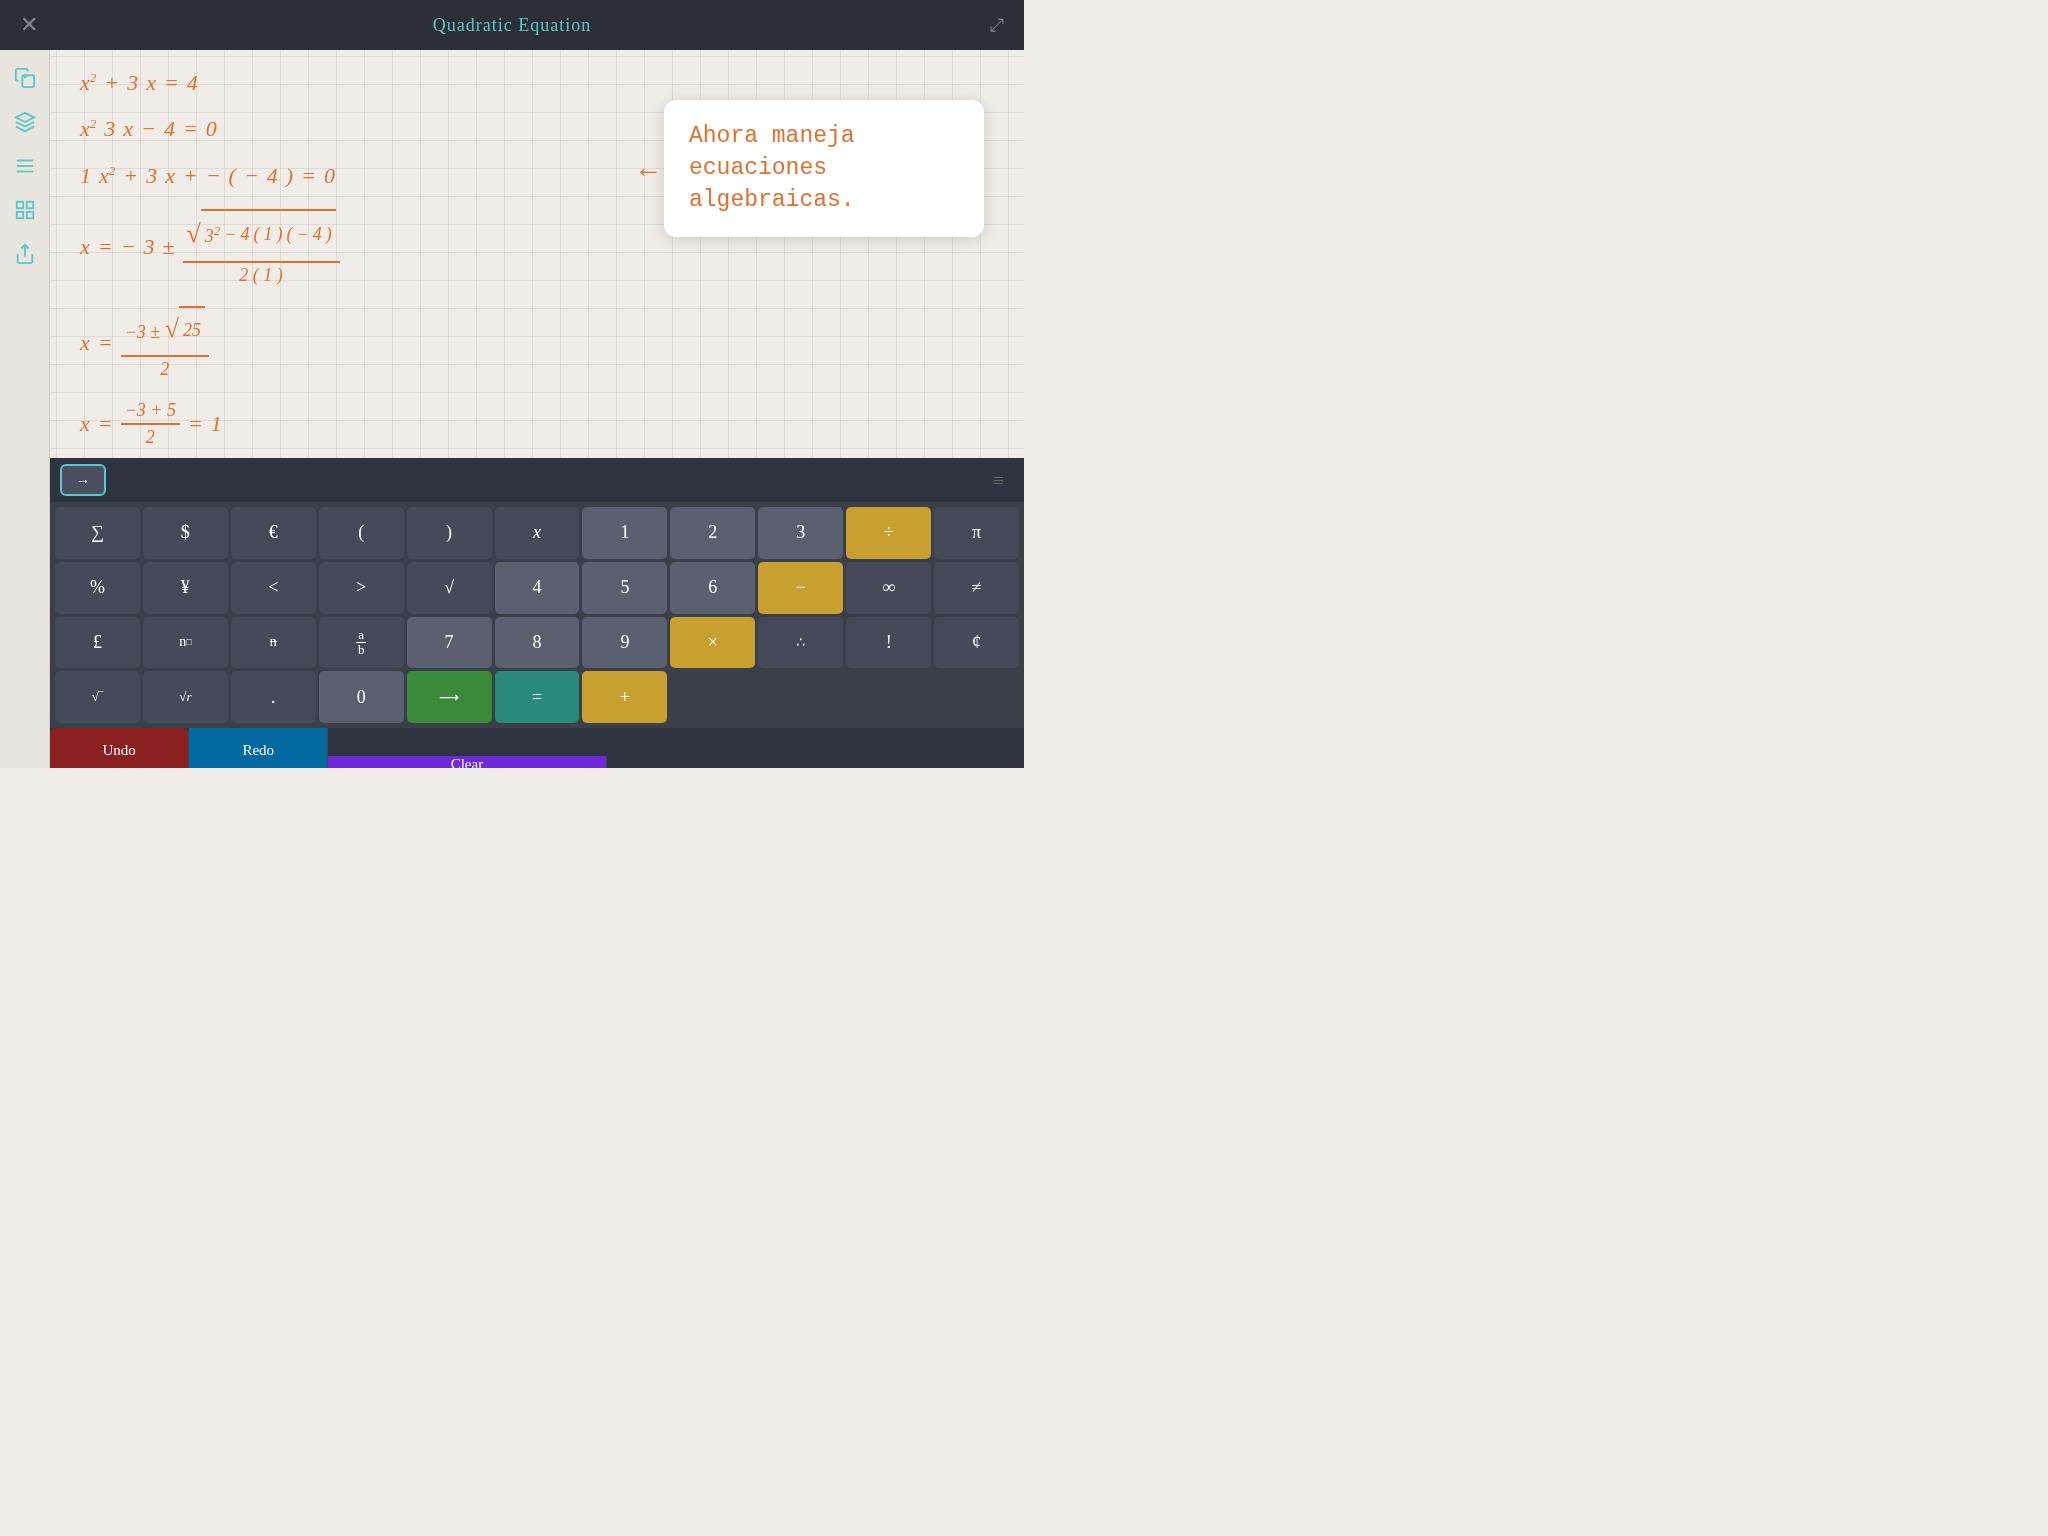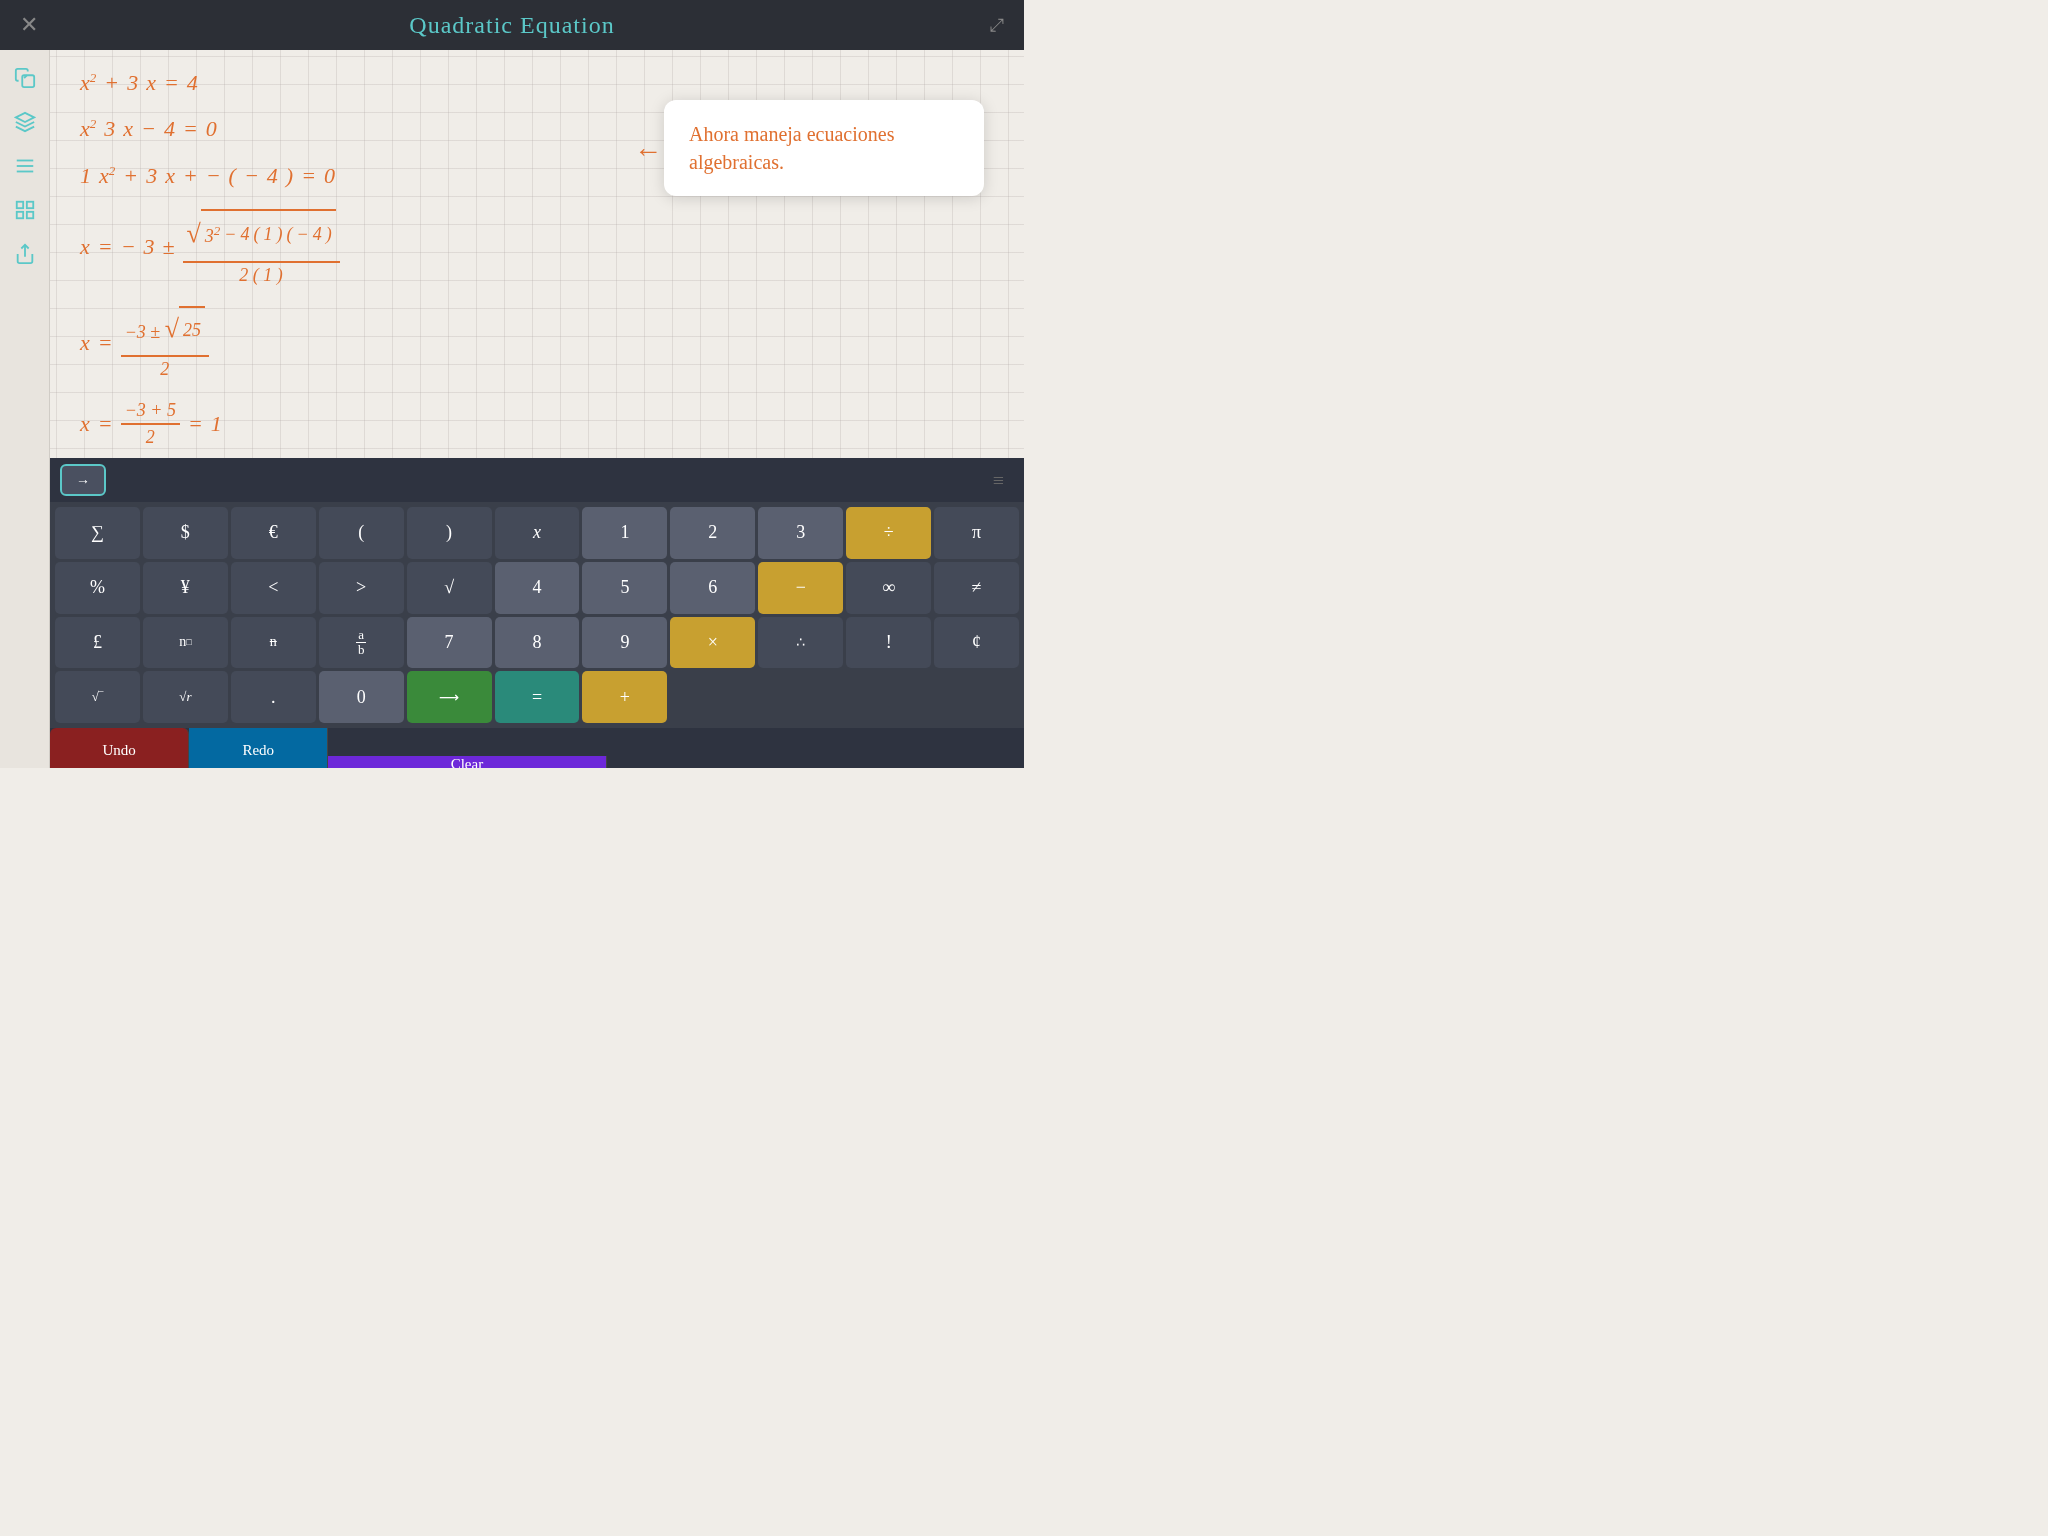--- a/index.html
+++ b/index.html
@@ -30,21 +30,21 @@
       top: 0; left: 0; right: 0;
       height: 50px;
       background: #2c2f36;
       display: flex;
       align-items: center;
       justify-content: center;
       z-index: 10;
     }
     .header-title {
       color: #5bc8c8;
-      font-size: 24px;
+      font-size: 18px;
       font-weight: 300;
       letter-spacing: 1px;
       font-family: 'Georgia', serif;
     }
     .close-btn {
       position: absolute;
       left: 20px;
       color: #888;
       font-size: 22px;
       cursor: pointer;
@@ -153,23 +153,23 @@
       right: 40px;
       background: white;
       border-radius: 12px;
       padding: 20px 25px;
       box-shadow: 0 2px 15px rgba(0,0,0,0.15);
       max-width: 320px;
       z-index: 20;
     }
     .tooltip-text {
       color: #e07030;
-      font-size: 20px;
+      font-size: 23px;
       font-style: normal;
-      font-family: Liberation Serif, serif;
+      font-family: Liberation Mono, monospace;
       line-height: 1.4;
     }
     .tooltip-arrow {
       position: absolute;
       left: -30px;
       top: 50%;
       transform: translateY(-50%);
       color: #e07030;
       font-size: 28px;
     }

